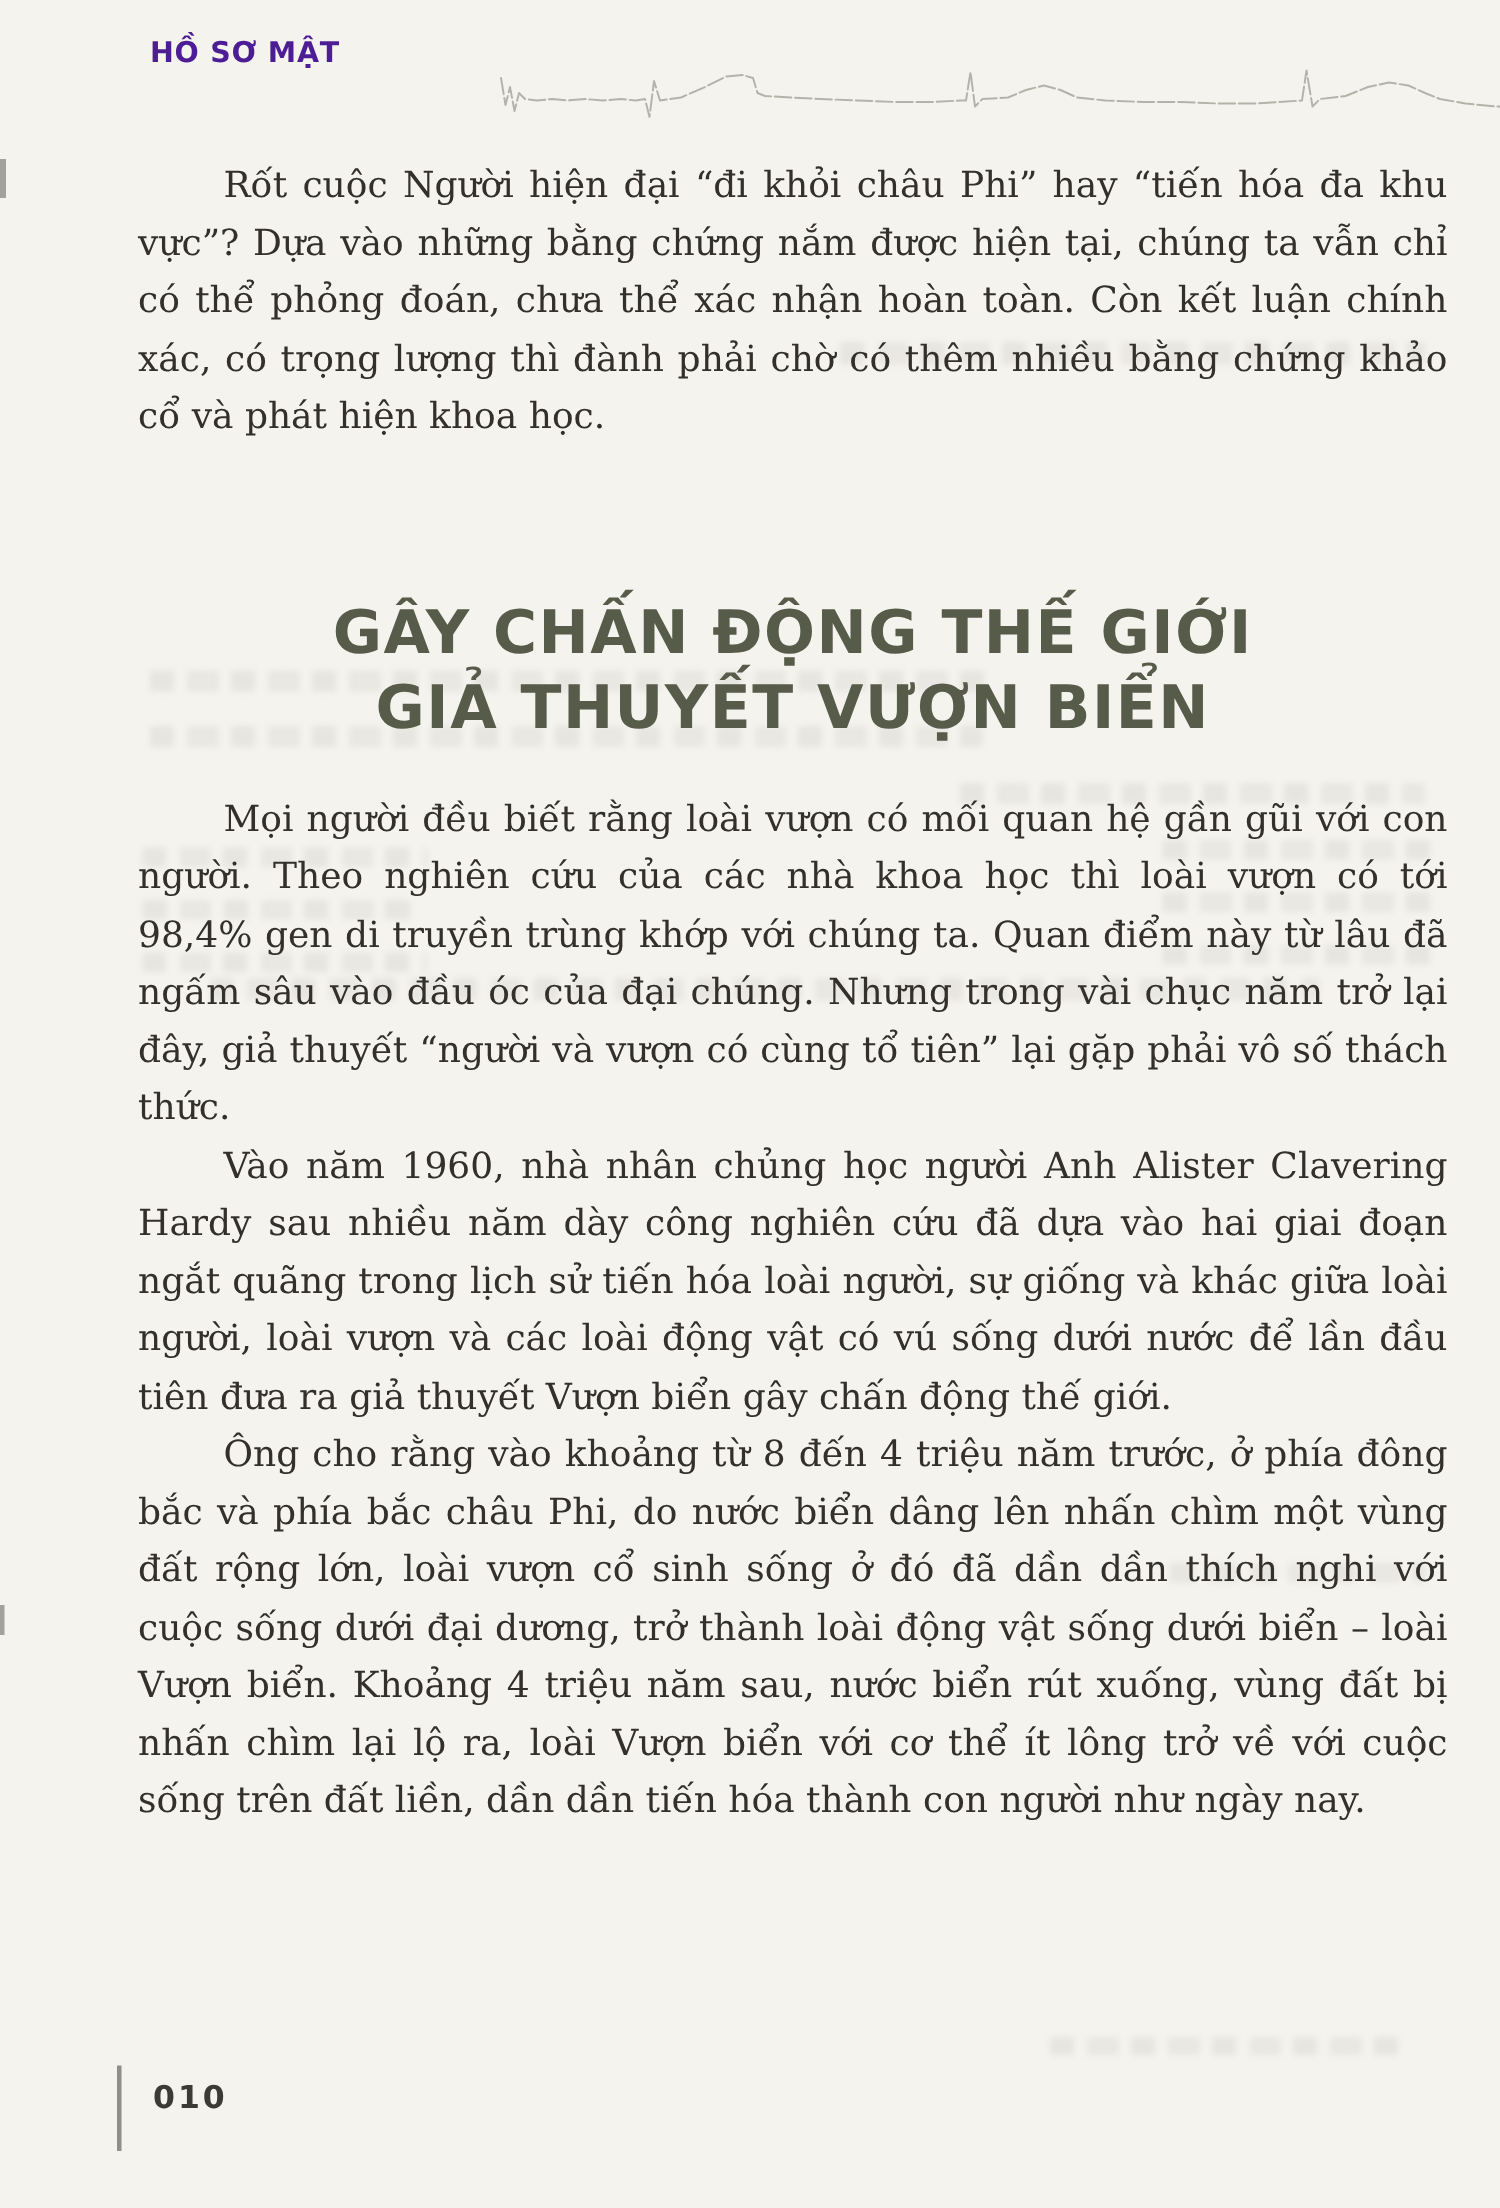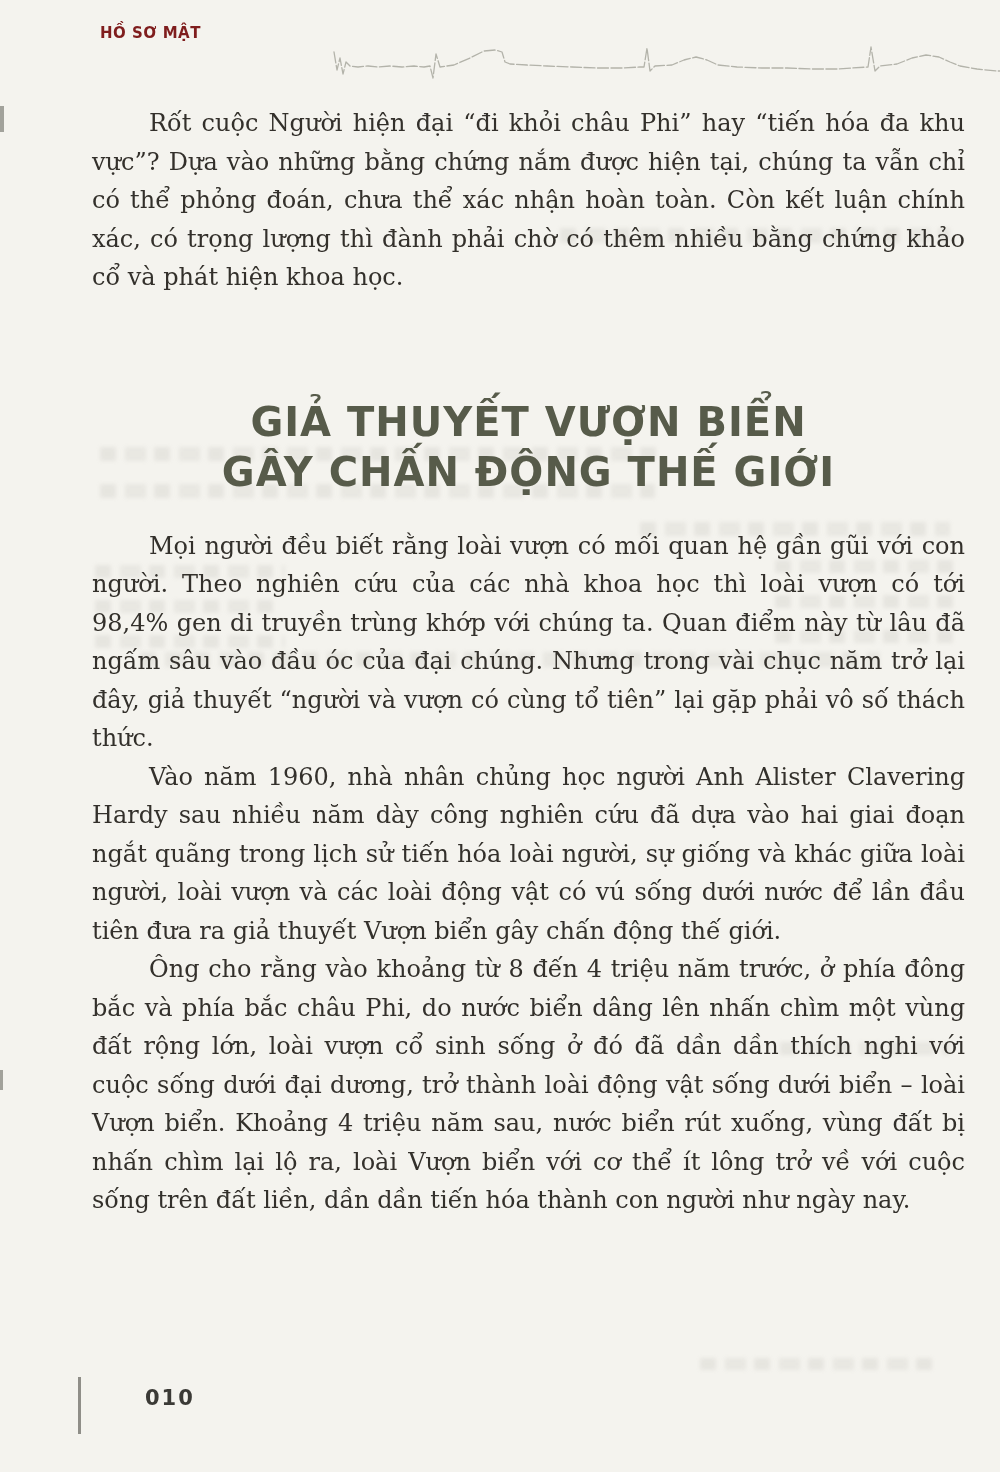--- a/index.html
+++ b/index.html
@@ -10,22 +10,22 @@
     background:#f4f3ee;
     overflow:hidden;
     box-sizing:border-box;
   }
   
   .running-header{
     position:absolute;top:24px;left:100px;right:20px;height:48px;
   }
   .running-title{
     font-family:"DejaVu Sans","Liberation Sans",sans-serif;
-    font-weight:bold;font-size:15px;letter-spacing:.5px;
-    color:#7f1d1d;
+    font-weight:bold;font-size:19px;letter-spacing:.5px;
+    color:#4c1d95;
   }
   .ecg{position:absolute;left:232px;top:14px;width:745px;height:55px;}
   
   .content{
     position:absolute;top:104px;left:92px;width:873px;
     font-family:"DejaVu Serif","Liberation Serif",serif;
     font-size:24px;line-height:38.5px;
     color:#33302b;
     text-align:justify;
   }
@@ -43,21 +43,20 @@
   
   .footer-bar{
     position:absolute;left:78px;top:1377px;width:3px;height:57px;
     background:#8f8e88;
   }
   .page-number{
     position:absolute;left:102px;top:1386px;
     font-family:"DejaVu Sans","Liberation Sans",sans-serif;
     font-weight:bold;font-size:21px;letter-spacing:2px;
     color:#3b3a36;
-    margin-left:43px;
   }
   
   .bleed{
     position:absolute;
     background:repeating-linear-gradient(90deg,
       rgba(148,146,136,.26) 0px, rgba(148,146,136,.26) 16px,
       rgba(148,146,136,0) 16px, rgba(148,146,136,0) 25px,
       rgba(148,146,136,.22) 25px, rgba(148,146,136,.22) 46px,
       rgba(148,146,136,0) 46px, rgba(148,146,136,0) 54px);
     filter:blur(2px);
@@ -94,22 +93,22 @@
   <div class="bleed" style="top:652px;left:140px;width:740px;height:15px"></div>
   <div class="bleed" style="top:1042px;left:780px;width:170px;height:13px"></div>
   <div class="bleed" style="top:1358px;left:700px;width:240px;height:12px"></div>
   <div class="edge-mark" style="top:106px;left:0;width:4px;height:26px"></div>
   <div class="edge-mark" style="top:1070px;left:0;width:3px;height:20px"></div>
 
   <main class="content">
     <p>Rốt cuộc Người hiện đại “đi khỏi châu Phi” hay “tiến hóa đa khu vực”? Dựa vào những bằng chứng nắm được hiện tại, chúng ta vẫn chỉ có thể phỏng đoán, chưa thể xác nhận hoàn toàn. Còn kết luận chính xác, có trọng lượng thì đành phải chờ có thêm nhiều bằng chứng khảo cổ và phát hiện khoa học.</p>
 
     <h2 class="section-heading">
+      <div>GÂY CHẤN ĐỘNG THẾ GIỚI</div>
       <div>GIẢ THUYẾT VƯỢN BIỂN</div>
-      <div>GÂY CHẤN ĐỘNG THẾ GIỚI</div>
     </h2>
 
     <p>Mọi người đều biết rằng loài vượn có mối quan hệ gần gũi với con người. Theo nghiên cứu của các nhà khoa học thì loài vượn có tới 98,4% gen di truyền trùng khớp với chúng ta. Quan điểm này từ lâu đã ngấm sâu vào đầu óc của đại chúng. Nhưng trong vài chục năm trở lại đây, giả thuyết “người và vượn có cùng tổ tiên” lại gặp phải vô số thách thức.</p>
     <p>Vào năm 1960, nhà nhân chủng học người Anh Alister Clavering Hardy sau nhiều năm dày công nghiên cứu đã dựa vào hai giai đoạn ngắt quãng trong lịch sử tiến hóa loài người, sự giống và khác giữa loài người, loài vượn và các loài động vật có vú sống dưới nước để lần đầu tiên đưa ra giả thuyết Vượn biển gây chấn động thế giới.</p>
     <p>Ông cho rằng vào khoảng từ 8 đến 4 triệu năm trước, ở phía đông bắc và phía bắc châu Phi, do nước biển dâng lên nhấn chìm một vùng đất rộng lớn, loài vượn cổ sinh sống ở đó đã dần dần thích nghi với cuộc sống dưới đại dương, trở thành loài động vật sống dưới biển – loài Vượn biển. Khoảng 4 triệu năm sau, nước biển rút xuống, vùng đất bị nhấn chìm lại lộ ra, loài Vượn biển với cơ thể ít lông trở về với cuộc sống trên đất liền, dần dần tiến hóa thành con người như ngày nay.</p>
   </main>
 
   <div class="footer-bar"></div>
   <div class="page-number">010</div>
 

